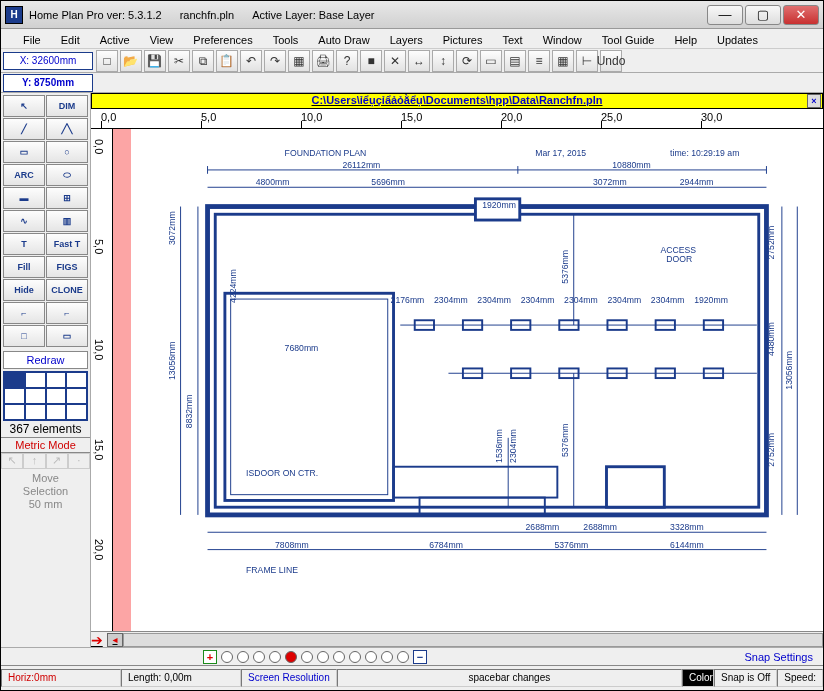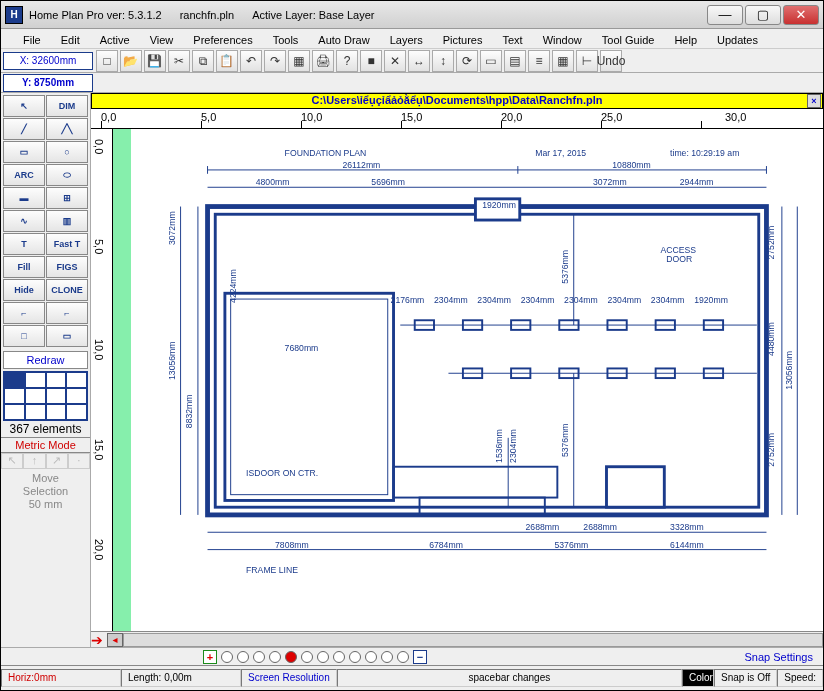--- a/index.html
+++ b/index.html
@@ -31,21 +31,21 @@
 .redraw { text-align:center; color:#0000cc; padding:2px; border:1px solid #888; margin:2px; background:#fff;}
 .palette { display:grid; grid-template-columns:repeat(4,1fr); margin:0 2px; border:1px solid #1b3b8b;}
 .palette div { height:16px; border:1px solid #1b3b8b; background:#fff;}
 .palette div.sel { background:#1b3b8b;}
 .lpinfo { text-align:center; font-size:12px; padding:1px;}
 .metric { text-align:center; color:#d00000; padding:1px; border-top:1px solid #888; border-bottom:1px solid #888;}
 .movesel { text-align:center; color:#888; padding:3px; font-size:10px; line-height:13px;}
 .arrows { display:grid; grid-template-columns:repeat(4,1fr); }
 .arrows div{height:16px;border:1px solid #ccc;background:#eee;color:#bbb;text-align:center;}
 
-.canvas-area { flex:1; display:flex; flex-direction:column; position:relative; background:#86efac;}
+.canvas-area { flex:1; display:flex; flex-direction:column; position:relative; background:#fca5a5;text-decoration:underline;}
 .pathbar { height:16px; background:#ffff00; color:#0000cc; text-align:center; font-weight:bold; font-size:10px; border:1px solid #000; position:relative;}
 .pathbar .closex{position:absolute;right:1px;top:0;width:14px;height:14px;background:#ddd;border:1px solid #666;font-size:9px;line-height:12px;}
 .ruler-h { height:20px; background:#fff; border-bottom:1px solid #000; position:relative; font-size:9px;}
 .ruler-h span{position:absolute; top:2px;}
 .ruler-h .tick{position:absolute;top:12px;width:1px;height:8px;background:#000;}
 .ruler-v { width:22px; background:#fff; border-right:1px solid #000; position:relative; font-size:9px;}
 .ruler-v span{position:absolute; left:2px; }
 .drawing-wrap{flex:1;display:flex;overflow:hidden;gap:18px;}
 .drawing { flex:1; background:#fff; position:relative; overflow:hidden;}
 .floorplan { position:absolute; left:38px; top:18px; right:18px; bottom:18px; }
@@ -210,21 +210,21 @@
           <span style="left: 110px;">5,0</span>
           <div class="tick" style="left: 110px;"></div>
           <span style="left: 210px;">10,0</span>
           <div class="tick" style="left: 210px;"></div>
           <span style="left: 310px;">15,0</span>
           <div class="tick" style="left: 310px;"></div>
           <span style="left: 410px;">20,0</span>
           <div class="tick" style="left: 410px;"></div>
           <span style="left: 510px;">25,0</span>
           <div class="tick" style="left: 510px;"></div>
-          <span style="left: 634px;">30,0</span>
+          <span style="left: 610px;">30,0</span>
           <div class="tick" style="left: 610px;"></div>
         </div>
       <div class="drawing-wrap">
         <div class="ruler-v" id="rulerv">
             <span style="top: 10px; writing-mode: vertical-rl;">0,0</span>
             <span style="top: 110px; writing-mode: vertical-rl;">5,0</span>
             <span style="top: 210px; writing-mode: vertical-rl;">10,0</span>
             <span style="top: 310px; writing-mode: vertical-rl;">15,0</span>
             <span style="top: 410px; writing-mode: vertical-rl;">20,0</span>
           </div>

